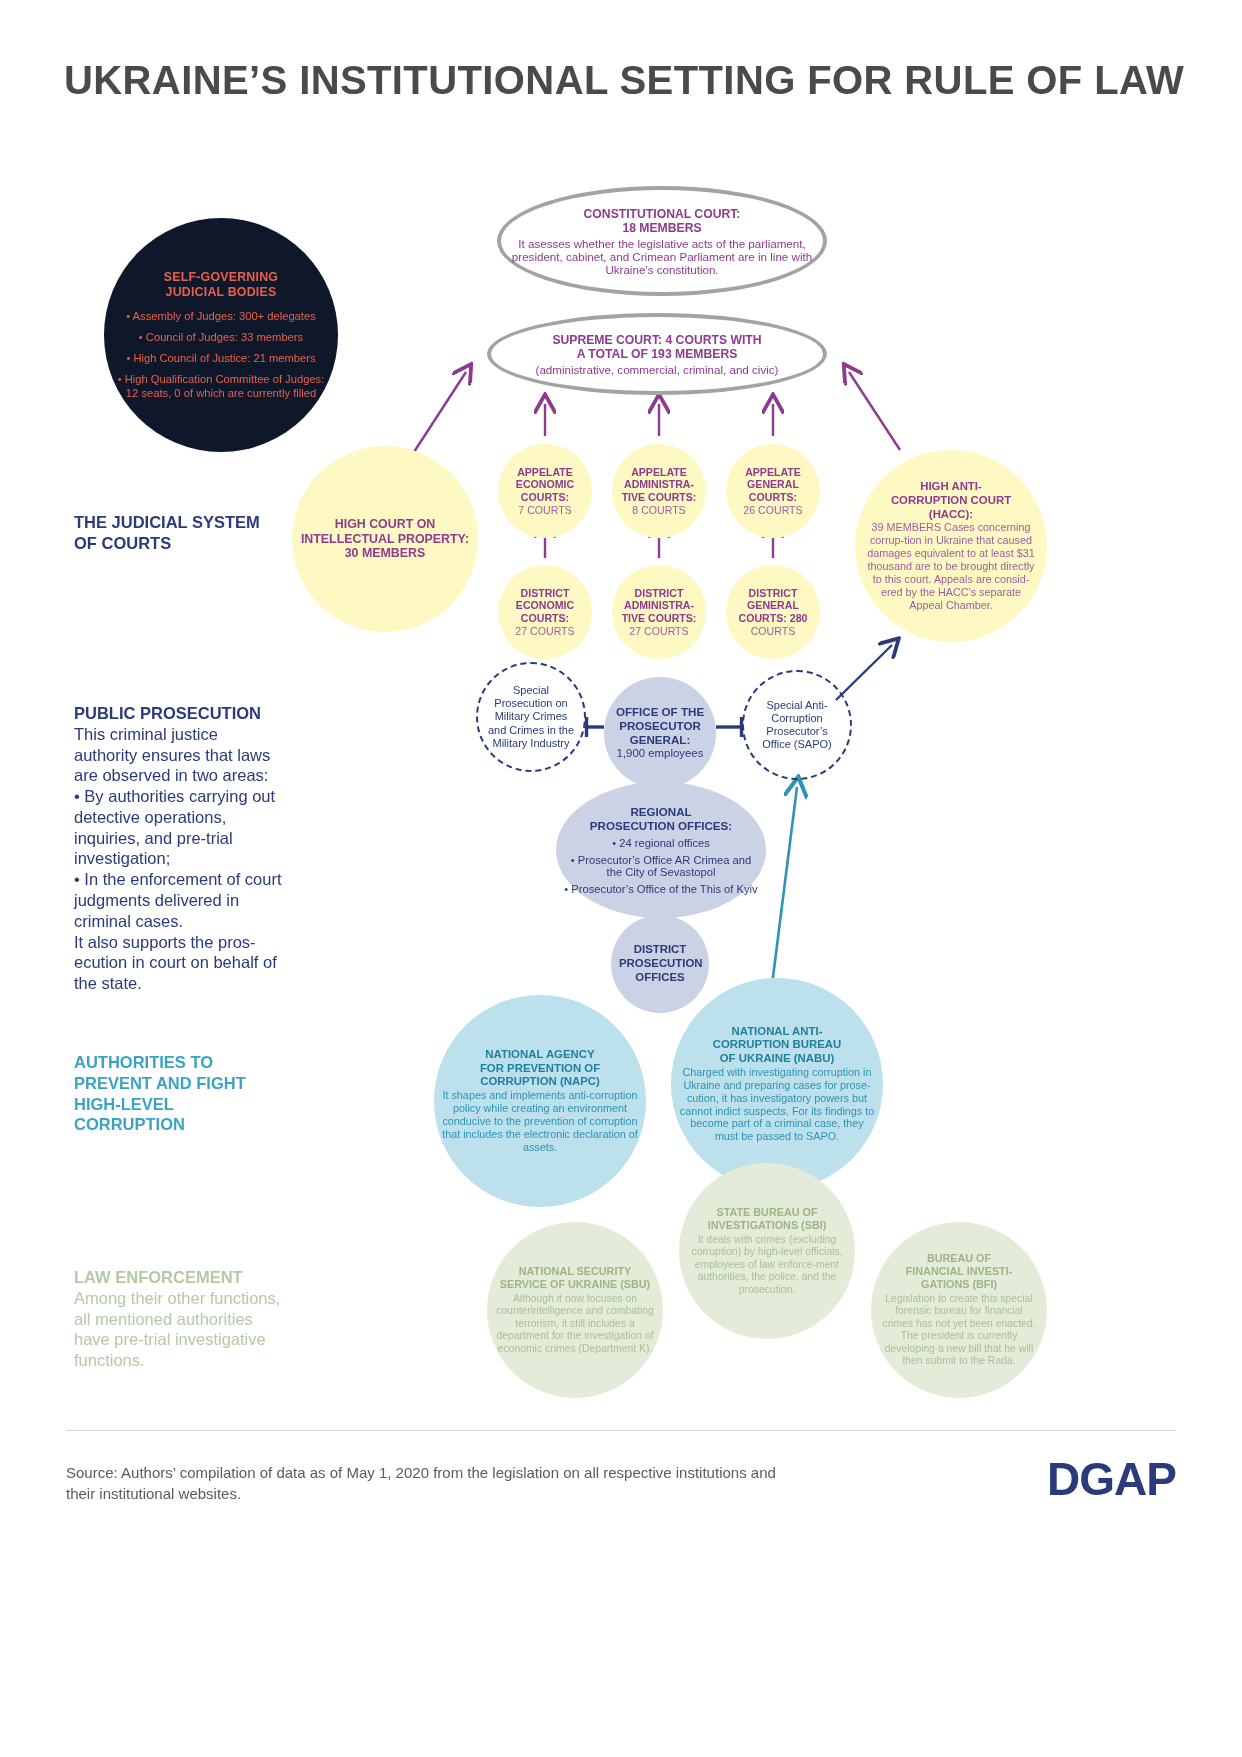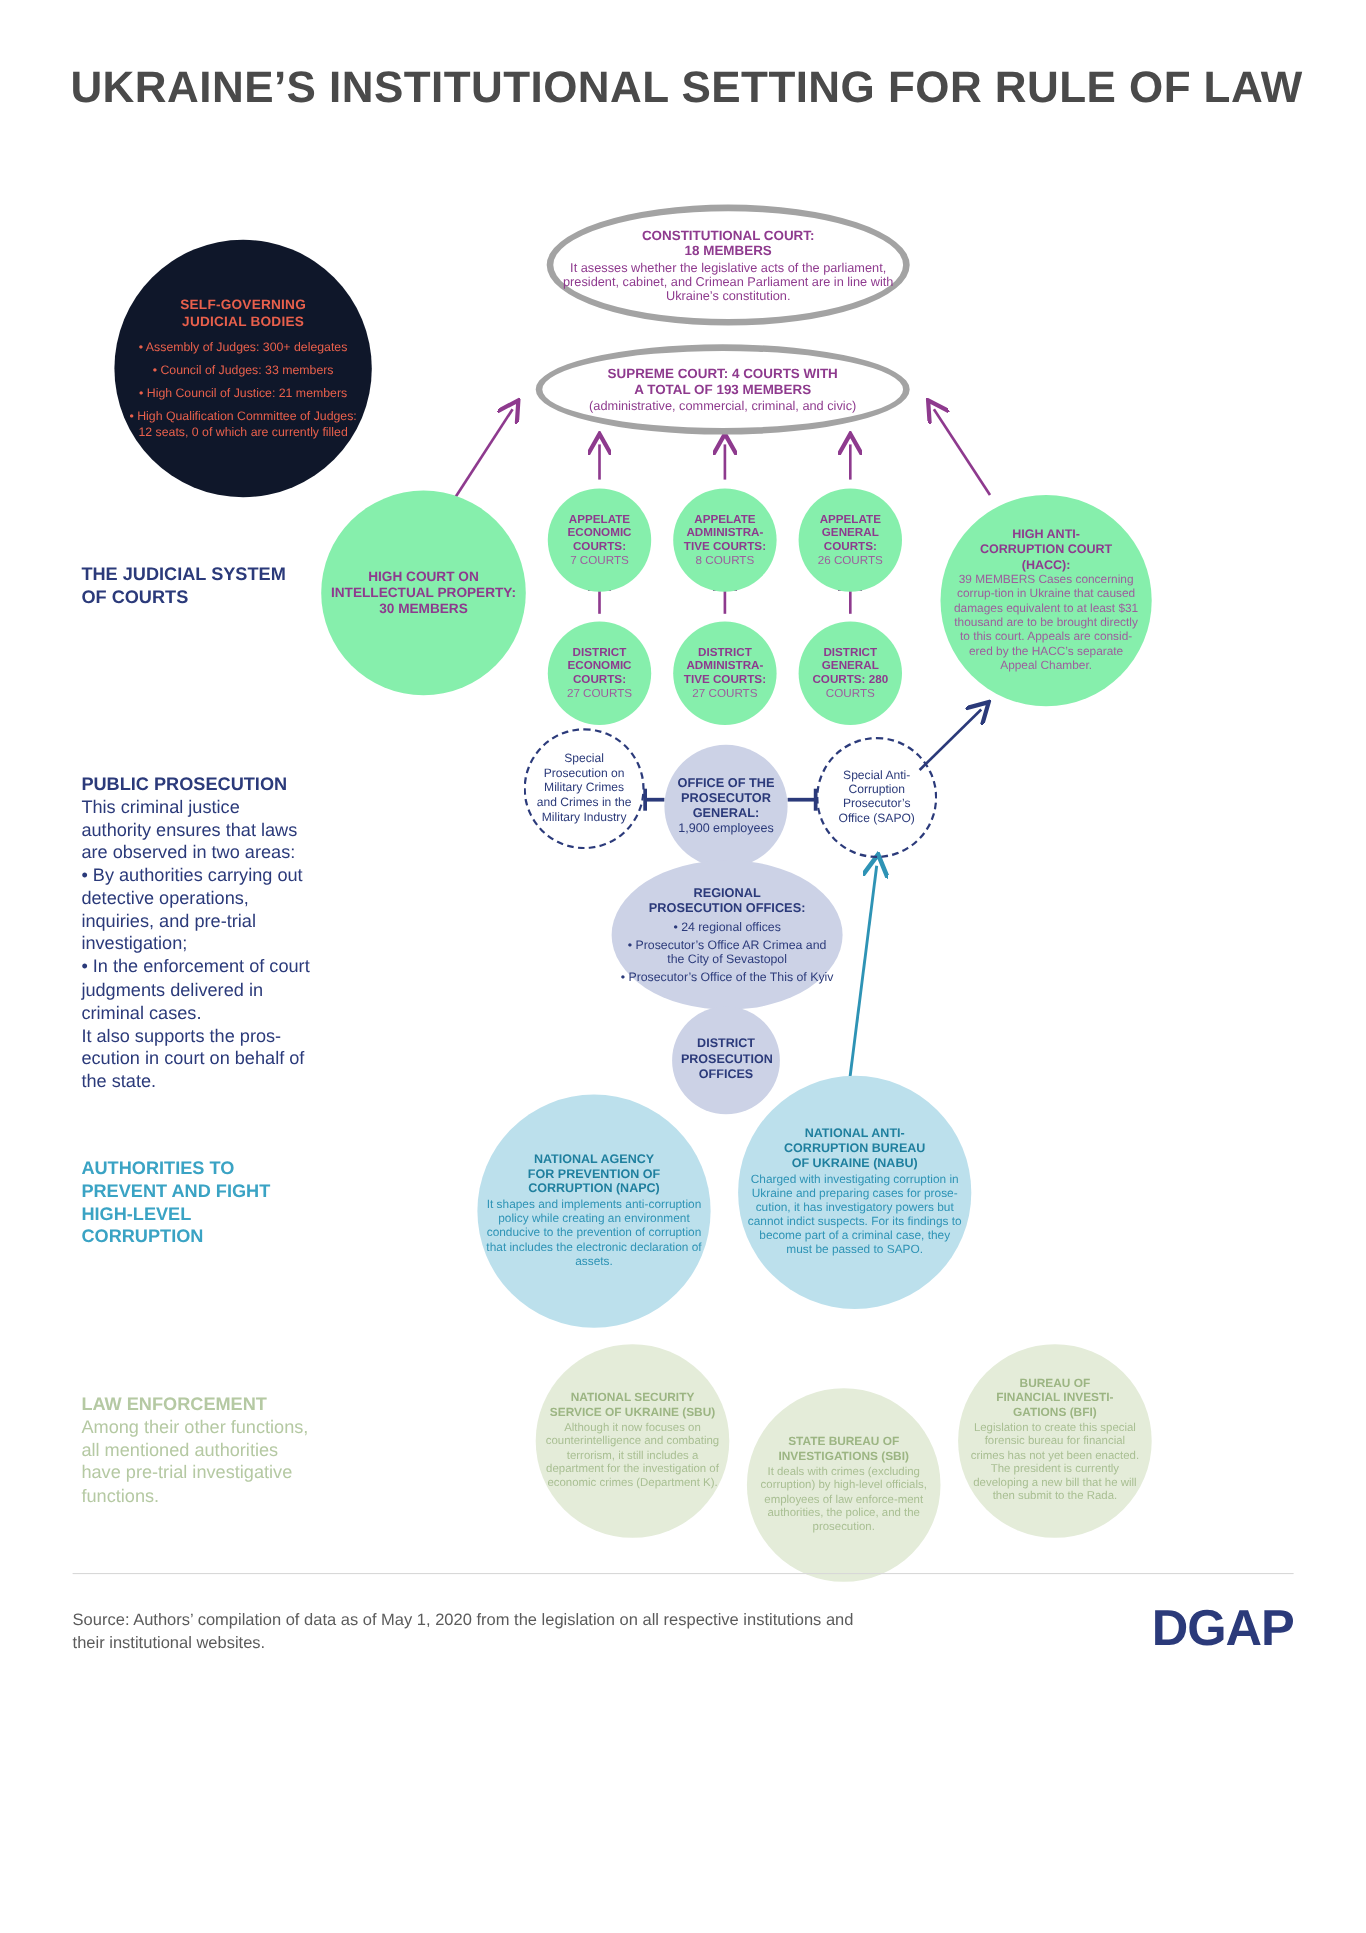--- a/index.html
+++ b/index.html
@@ -50,40 +50,40 @@
     left: 104px; top: 218px; width: 234px; height: 234px;
     background: #0f172a; color: #e8604c;
     font-size: 11.2px;
   }
   #node-self-governing .ttl { font-size: 12.4px; margin-bottom: 9px; letter-spacing: .2px; }
   #node-self-governing .li { display: block; margin-top: 7px; line-height: 1.25; }
 
   
   .ellipse-outline {
     position: absolute;
-    border: 6px solid #a3a3a3;
+    border: 4px solid #a3a3a3;
     border-radius: 50%;
     display: flex; align-items: center; justify-content: center;
     text-align: center;
     color: #8e3a8e;
   }
   #node-constitutional-court {
     left: 497px; top: 186px; width: 330px; height: 110px; font-size: 11.6px;
   }
   #node-constitutional-court .ttl { font-size: 12.2px; }
   #node-constitutional-court .sub { font-weight: 400; margin-top: 2px; }
   #node-supreme-court {
     left: 487px; top: 313px; width: 340px; height: 82px; font-size: 11.6px;
   }
   #node-supreme-court .ttl { font-size: 12.2px; }
   #node-supreme-court .sub { font-weight: 400; margin-top: 2px; }
 
   
   .purple-circle {
-    background: #86efac; color: #8e3a8e;
+    background: #fef9c3; color: #8e3a8e;
   }
   .purple-circle .ttl { color: #8e3a8e; }
   .purple-circle .sub { color: #9d5d9d; }
 
   #node-high-court-ip { left: 292px; top: 446px; width: 186px; height: 186px; font-size: 12px; }
   #node-high-court-ip .ttl { font-size: 12.4px; }
 
   #node-appelate-economic { left: 498px; top: 444px; width: 94px; height: 94px; font-size: 10.6px; }
   #node-appelate-admin    { left: 612px; top: 444px; width: 94px; height: 94px; font-size: 10.6px; }
   #node-appelate-general  { left: 726px; top: 444px; width: 94px; height: 94px; font-size: 10.6px; }
@@ -125,21 +125,21 @@
   #node-napc { left: 434px; top: 995px; width: 212px; height: 212px; font-size: 10.8px; }
   #node-napc .ttl { font-size: 11.4px; }
   #node-nabu { left: 671px; top: 978px; width: 212px; height: 212px; font-size: 10.8px; }
   #node-nabu .ttl { font-size: 11.4px; }
 
   
   .green { background: #e4ecd9; color: #a9bf93; }
   .green .ttl { color: #9cb583; }
   #node-police { left: 295px; top: 1222px; width: 176px; height: 176px; font-size: 10.4px; }
   #node-sbu    { left: 487px; top: 1222px; width: 176px; height: 176px; font-size: 10.4px; }
-  #node-sbi    { left: 679px; top: 1262px; width: 176px; height: 176px; font-size: 10.4px; }
+  #node-sbi    { left: 679px; top: 1163px; width: 176px; height: 176px; font-size: 10.4px; }
   #node-bfi    { left: 871px; top: 1222px; width: 176px; height: 176px; font-size: 10.4px; }
   .green .ttl { font-size: 10.8px; margin-bottom: 2px; }
 
   
   #connectors { position: absolute; left: 0; top: 0; width: 1242px; height: 1757px; pointer-events: none; }
 
   
   #footer-rule {
     position: absolute; left: 66px; top: 1430px; width: 1110px; height: 1px;
     background: #d8d8d8;

